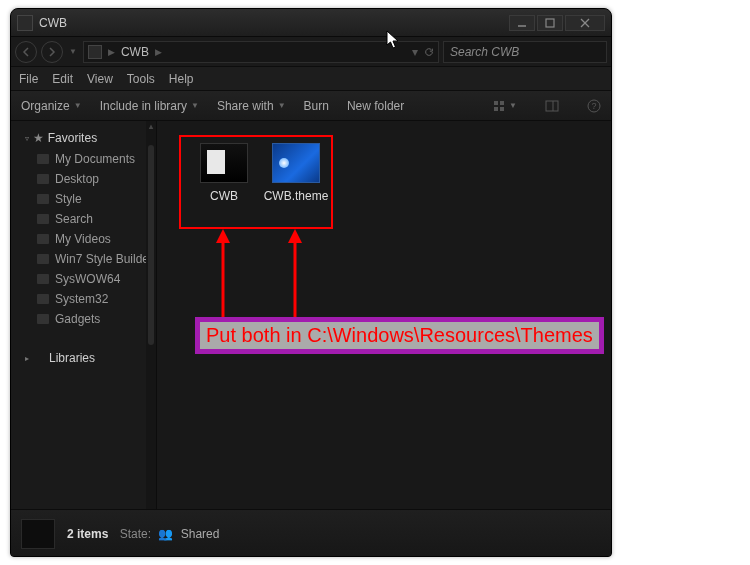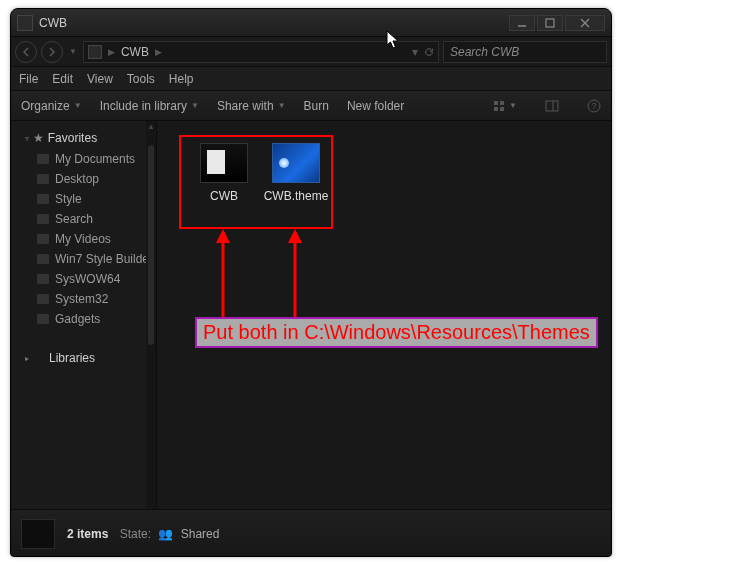--- a/index.html
+++ b/index.html
@@ -214,21 +214,21 @@
   }
   .icon-tile .lbl { font-size: 12px; line-height: 14px; }
 
   .red-box {
     position: absolute;
     border: 2px solid #ff0000;
   }
   .arrow-svg { position:absolute; pointer-events:none; }
   .annot {
     position:absolute;
-    border: 2px solid #a21caf;
+    border: 5px solid #a21caf;
     background: #aaa;
     color: #ff0000;
     font-size: 20px;
     font-family: Arial, sans-serif;
     padding: 2px 6px;
   }
 
   .statusbar {
     height: 48px;
     background: linear-gradient(#1f1f1f,#171717);

